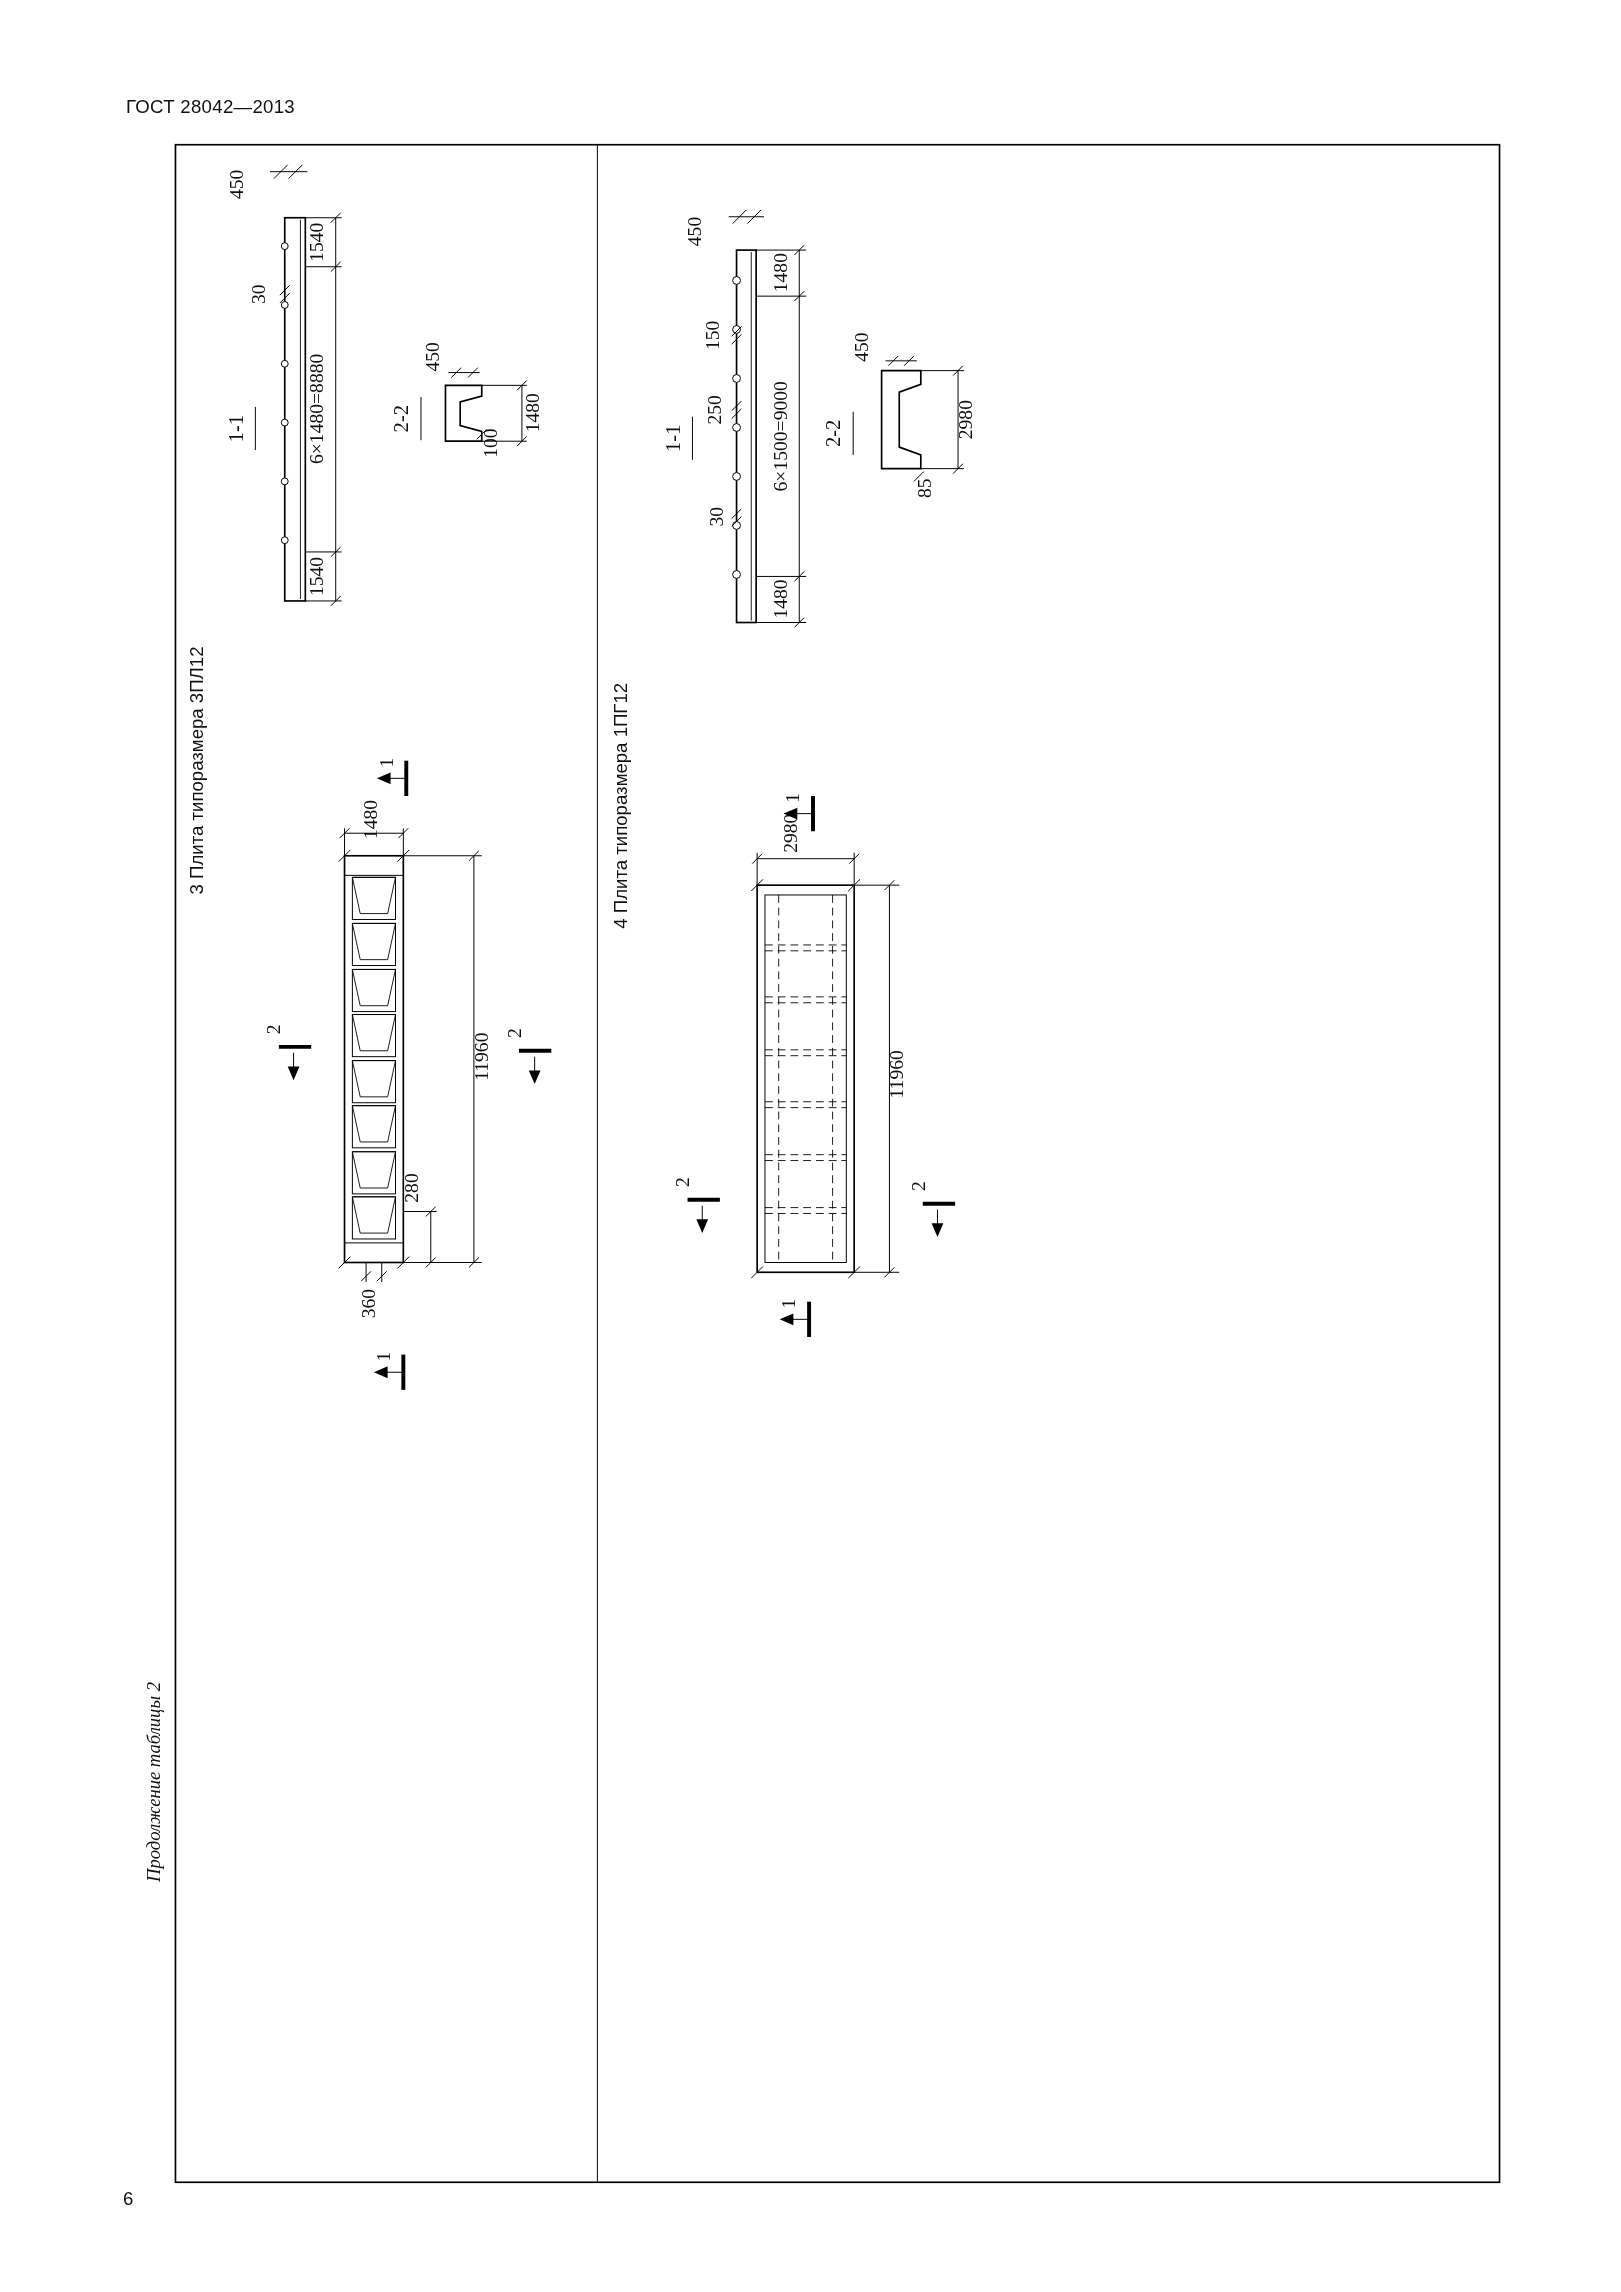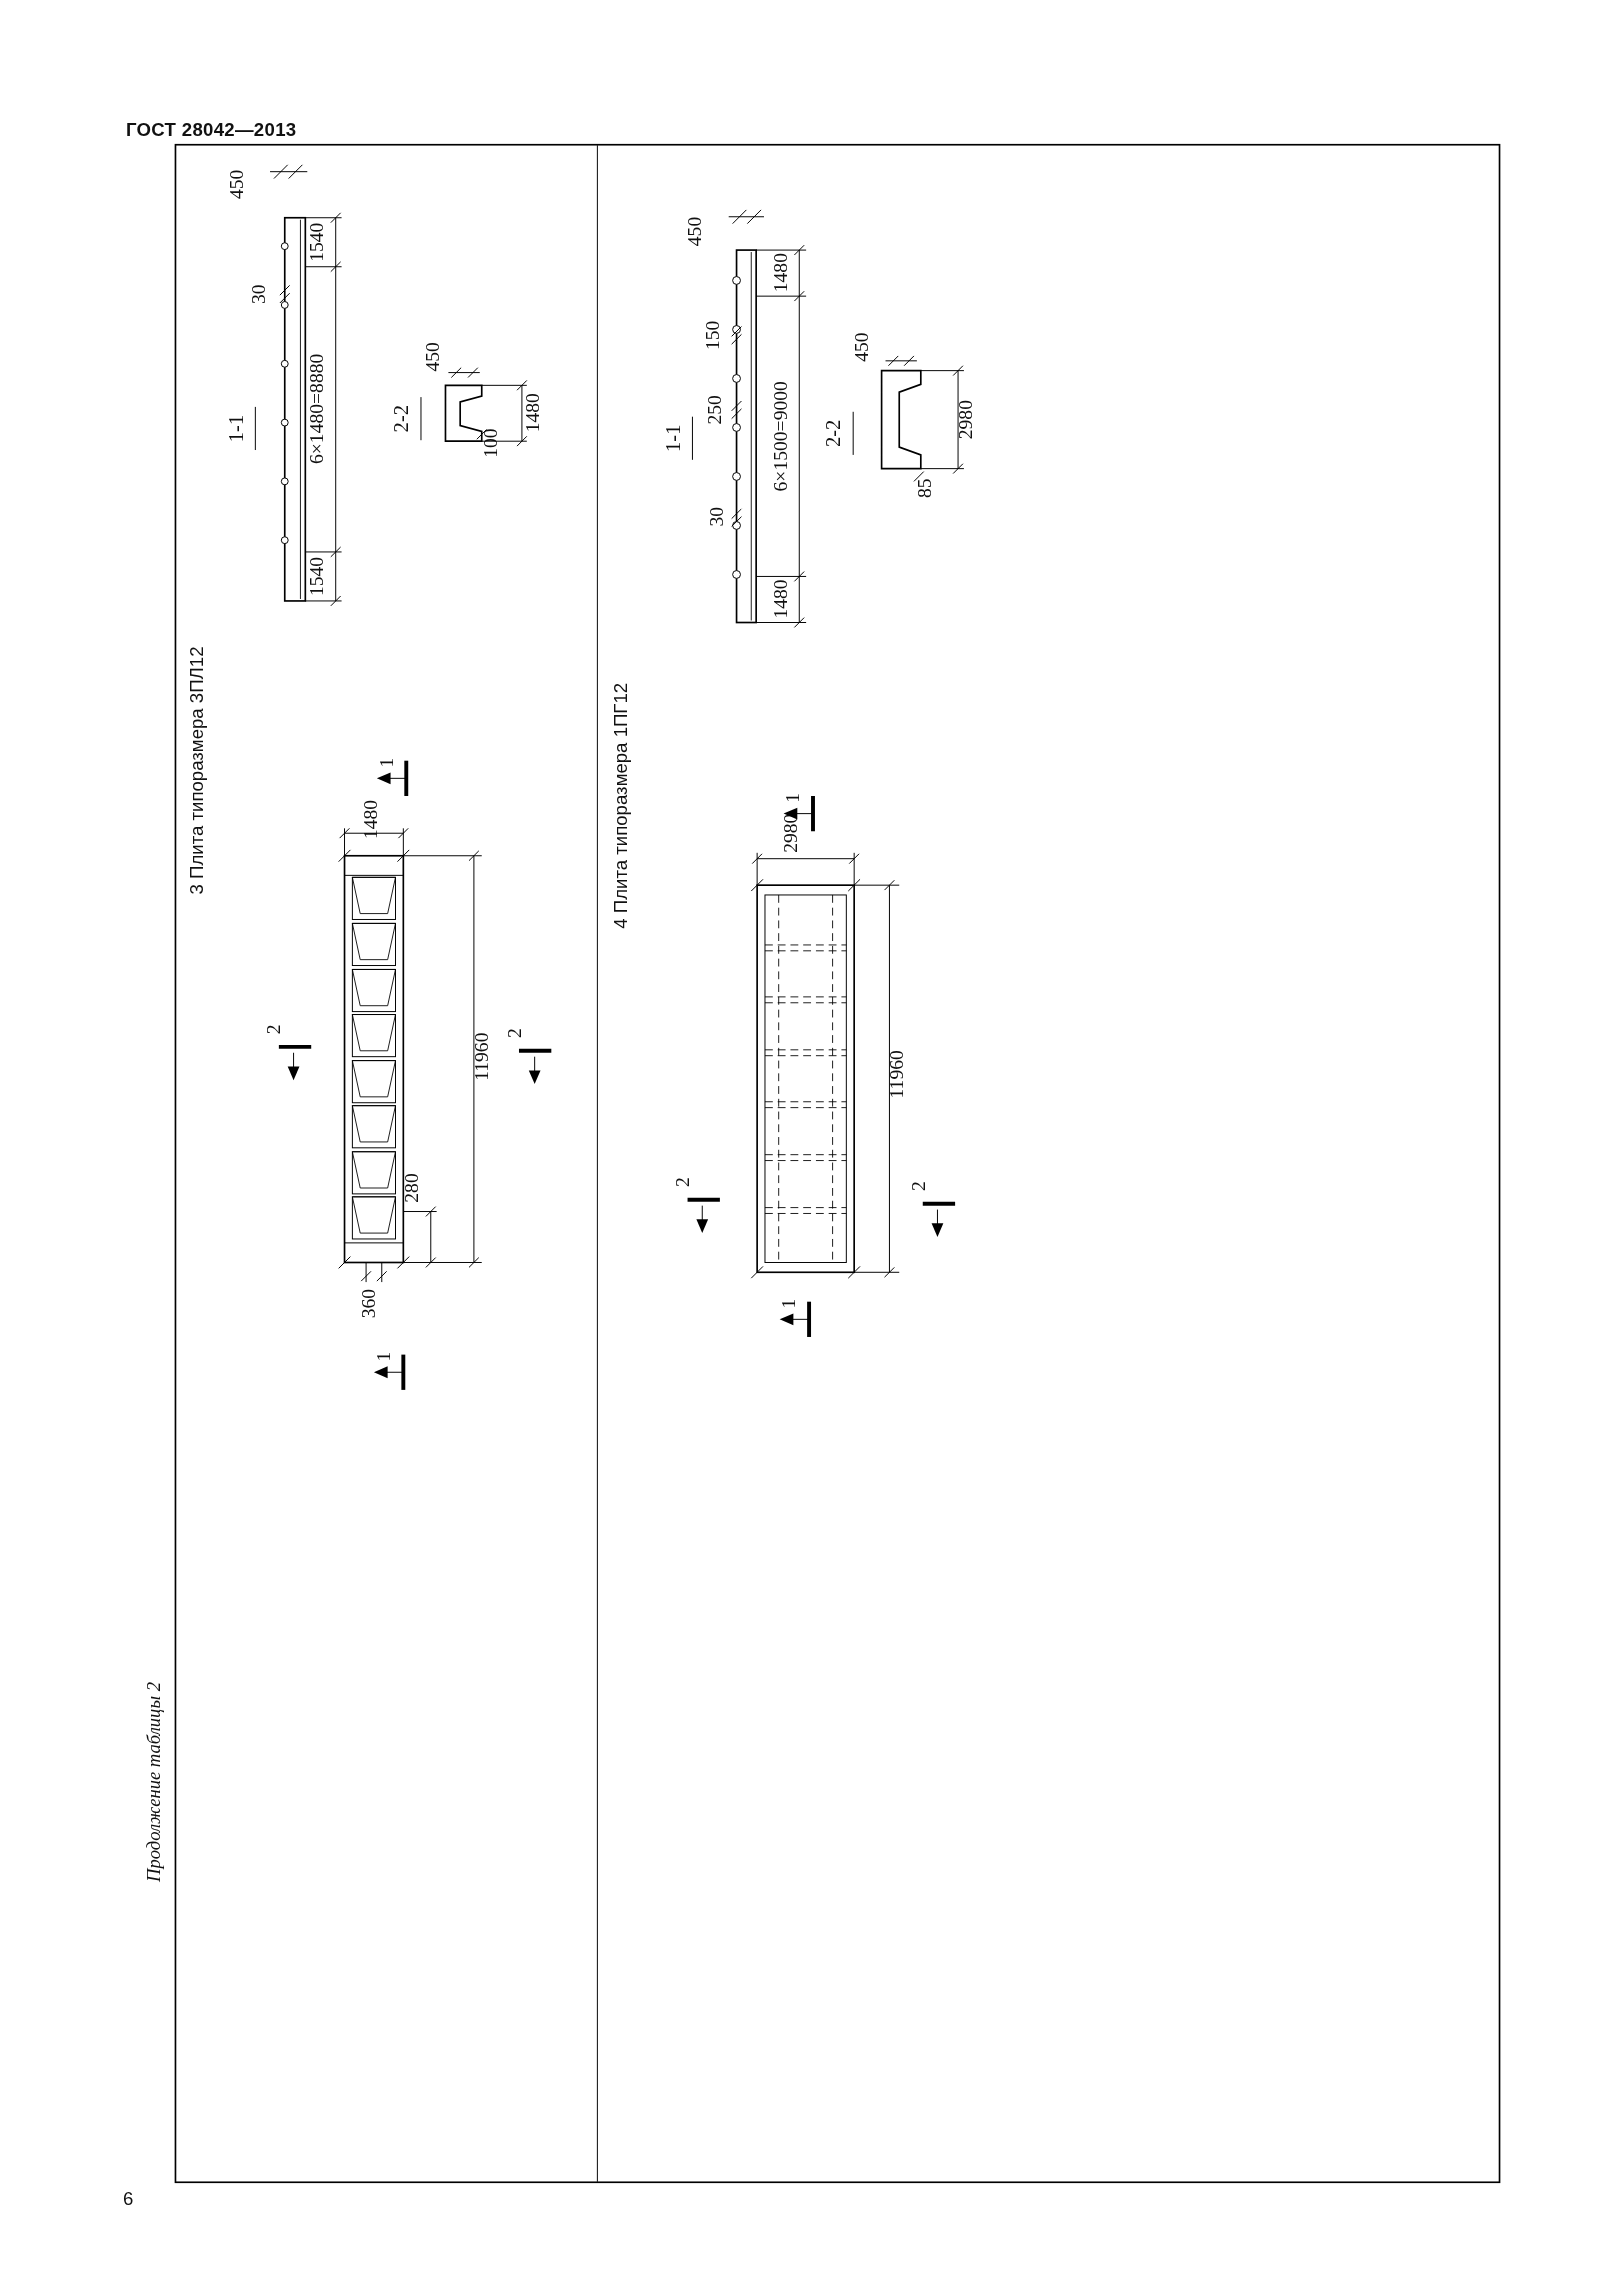--- a/index.html
+++ b/index.html
@@ -1,18 +1,18 @@
 <!DOCTYPE html>
 <html><head>
 <meta charset="utf-8">
 <style>
   html,body{margin:0;padding:0;background:#fff;}
   body{width:1621px;height:2293px;position:relative;font-family:"Liberation Sans",sans-serif;color:#111;overflow:hidden;}
   .abs{position:absolute;}
-  #gost{left:126px;top:96px;font-size:18.6px;font-weight:bold;letter-spacing:0.3px;margin-top:23px;}
+  #gost{left:126px;top:96px;font-size:18.6px;font-weight:normal;letter-spacing:0.3px;}
   #pagenum{left:123px;top:2188px;font-size:18.6px;}
   #caption{left:143px;top:1882px;width:369px;height:25.5px;transform-origin:0 0;transform:rotate(-90deg);
            font-family:"Liberation Serif",serif;font-style:italic;font-size:18.6px;white-space:nowrap;}
   svg text{font-family:"Liberation Serif",serif;font-size:20px;fill:#111;}
   svg text.title{font-family:"Liberation Sans",sans-serif;font-size:19px;}
   svg text.sec{font-size:21px;}
   .thin{stroke:#000;stroke-width:1;fill:none;}
   .thin08{stroke:#000;stroke-width:.9;fill:none;}
   .out{stroke:#000;stroke-width:1.7;fill:#fff;}
   .outn{stroke:#000;stroke-width:1.7;fill:none;}

